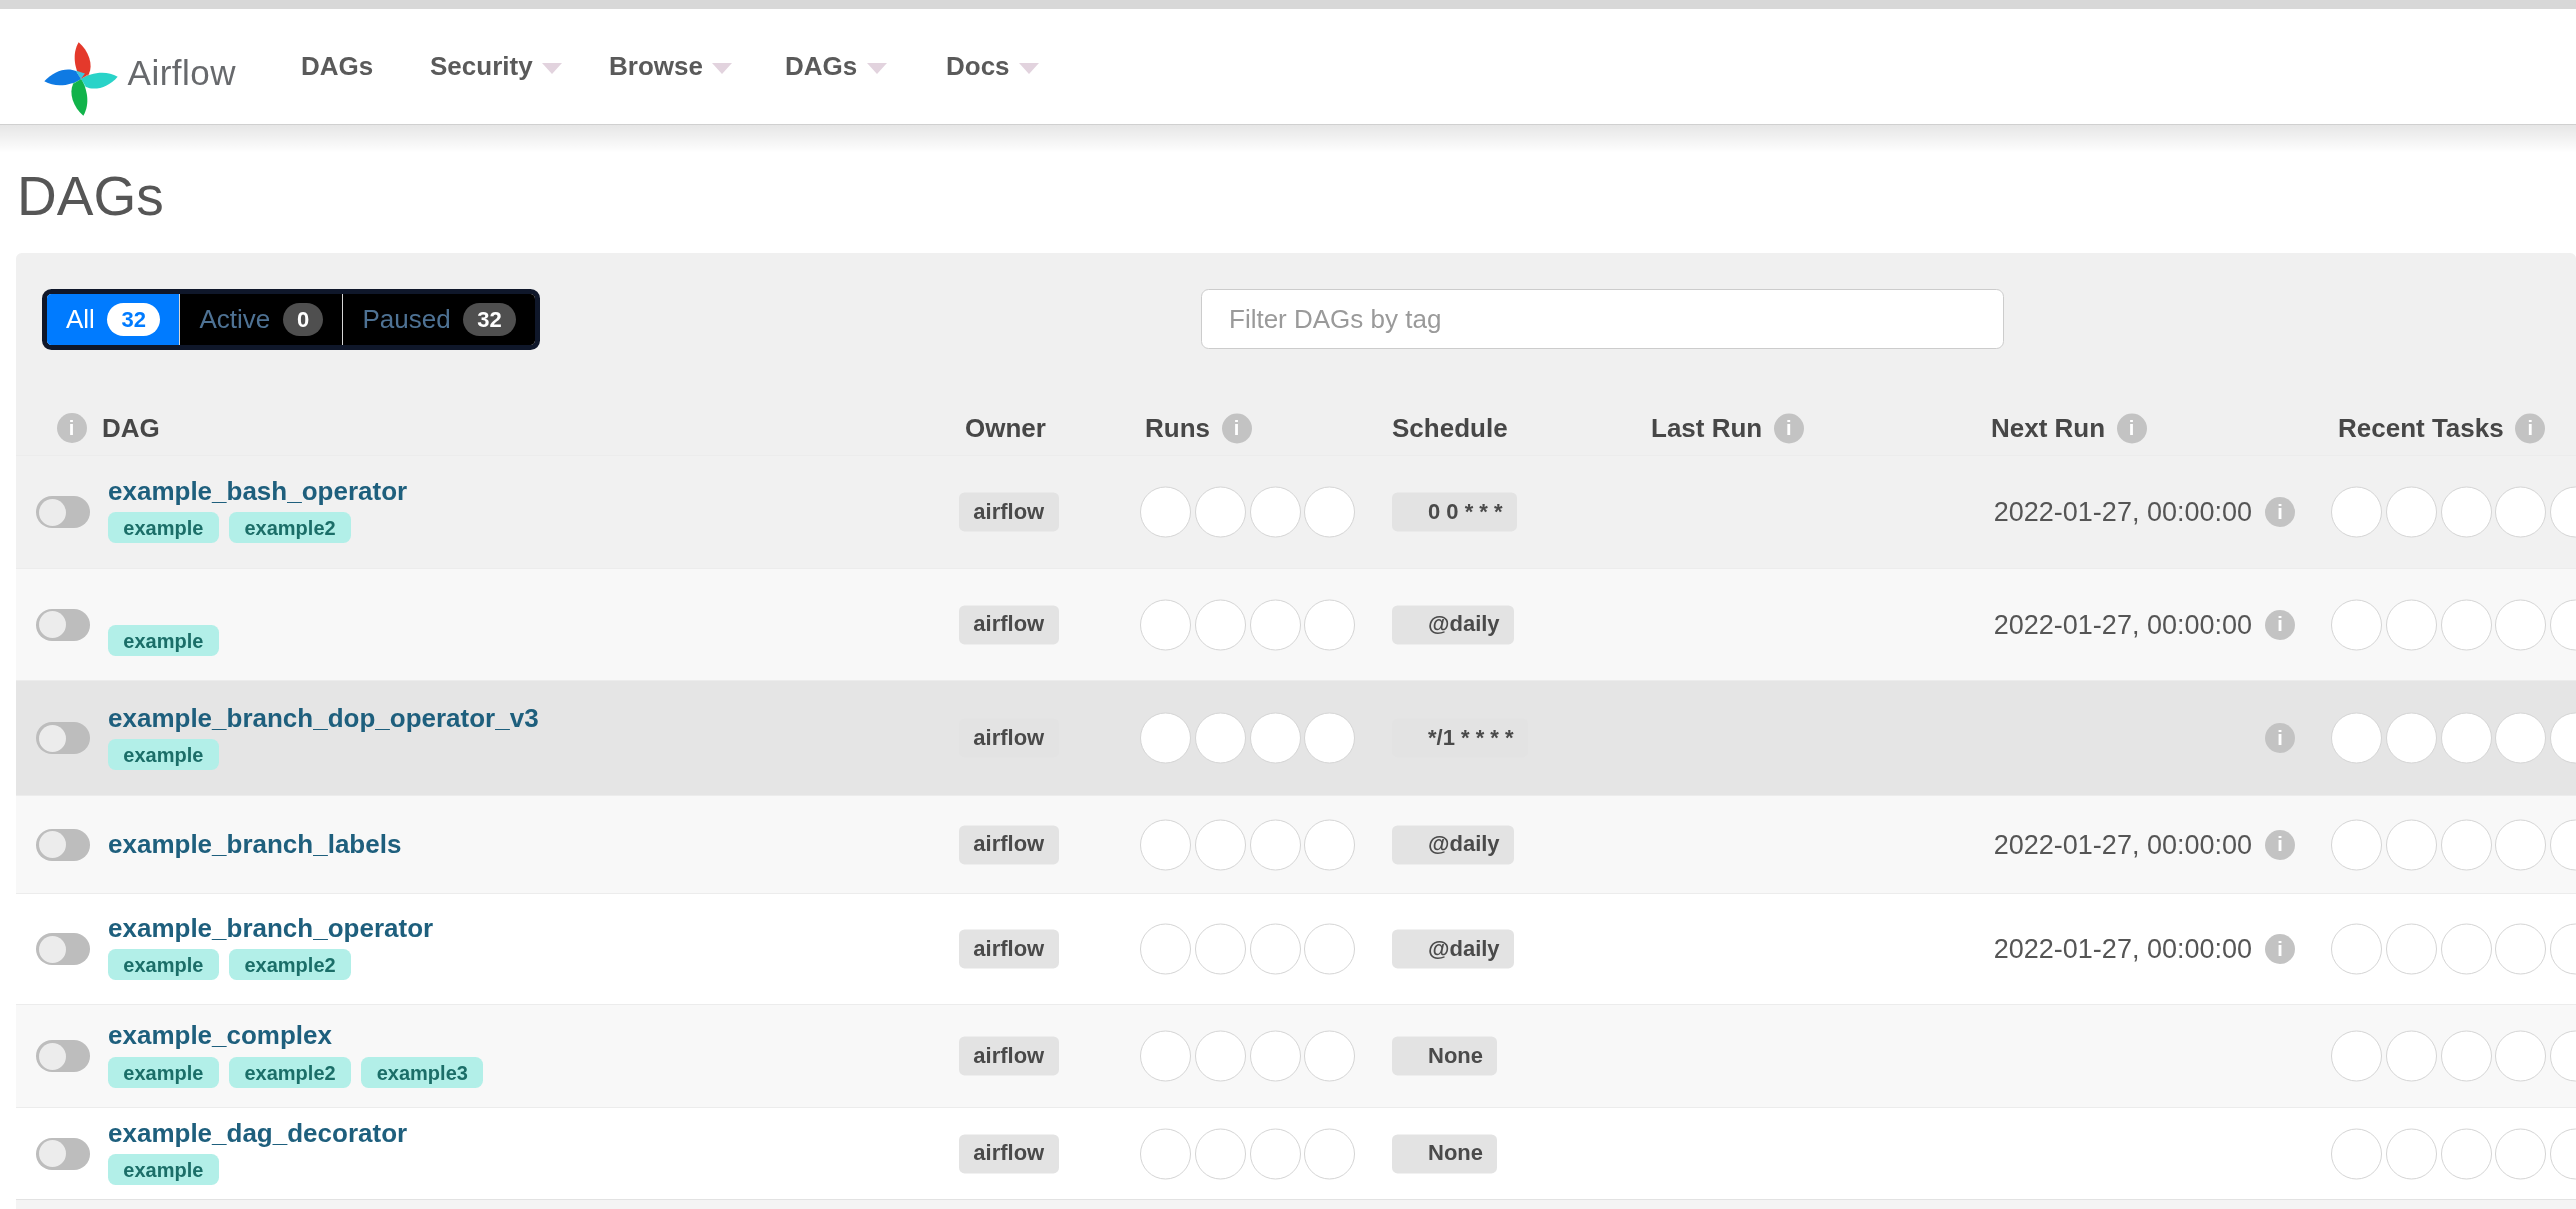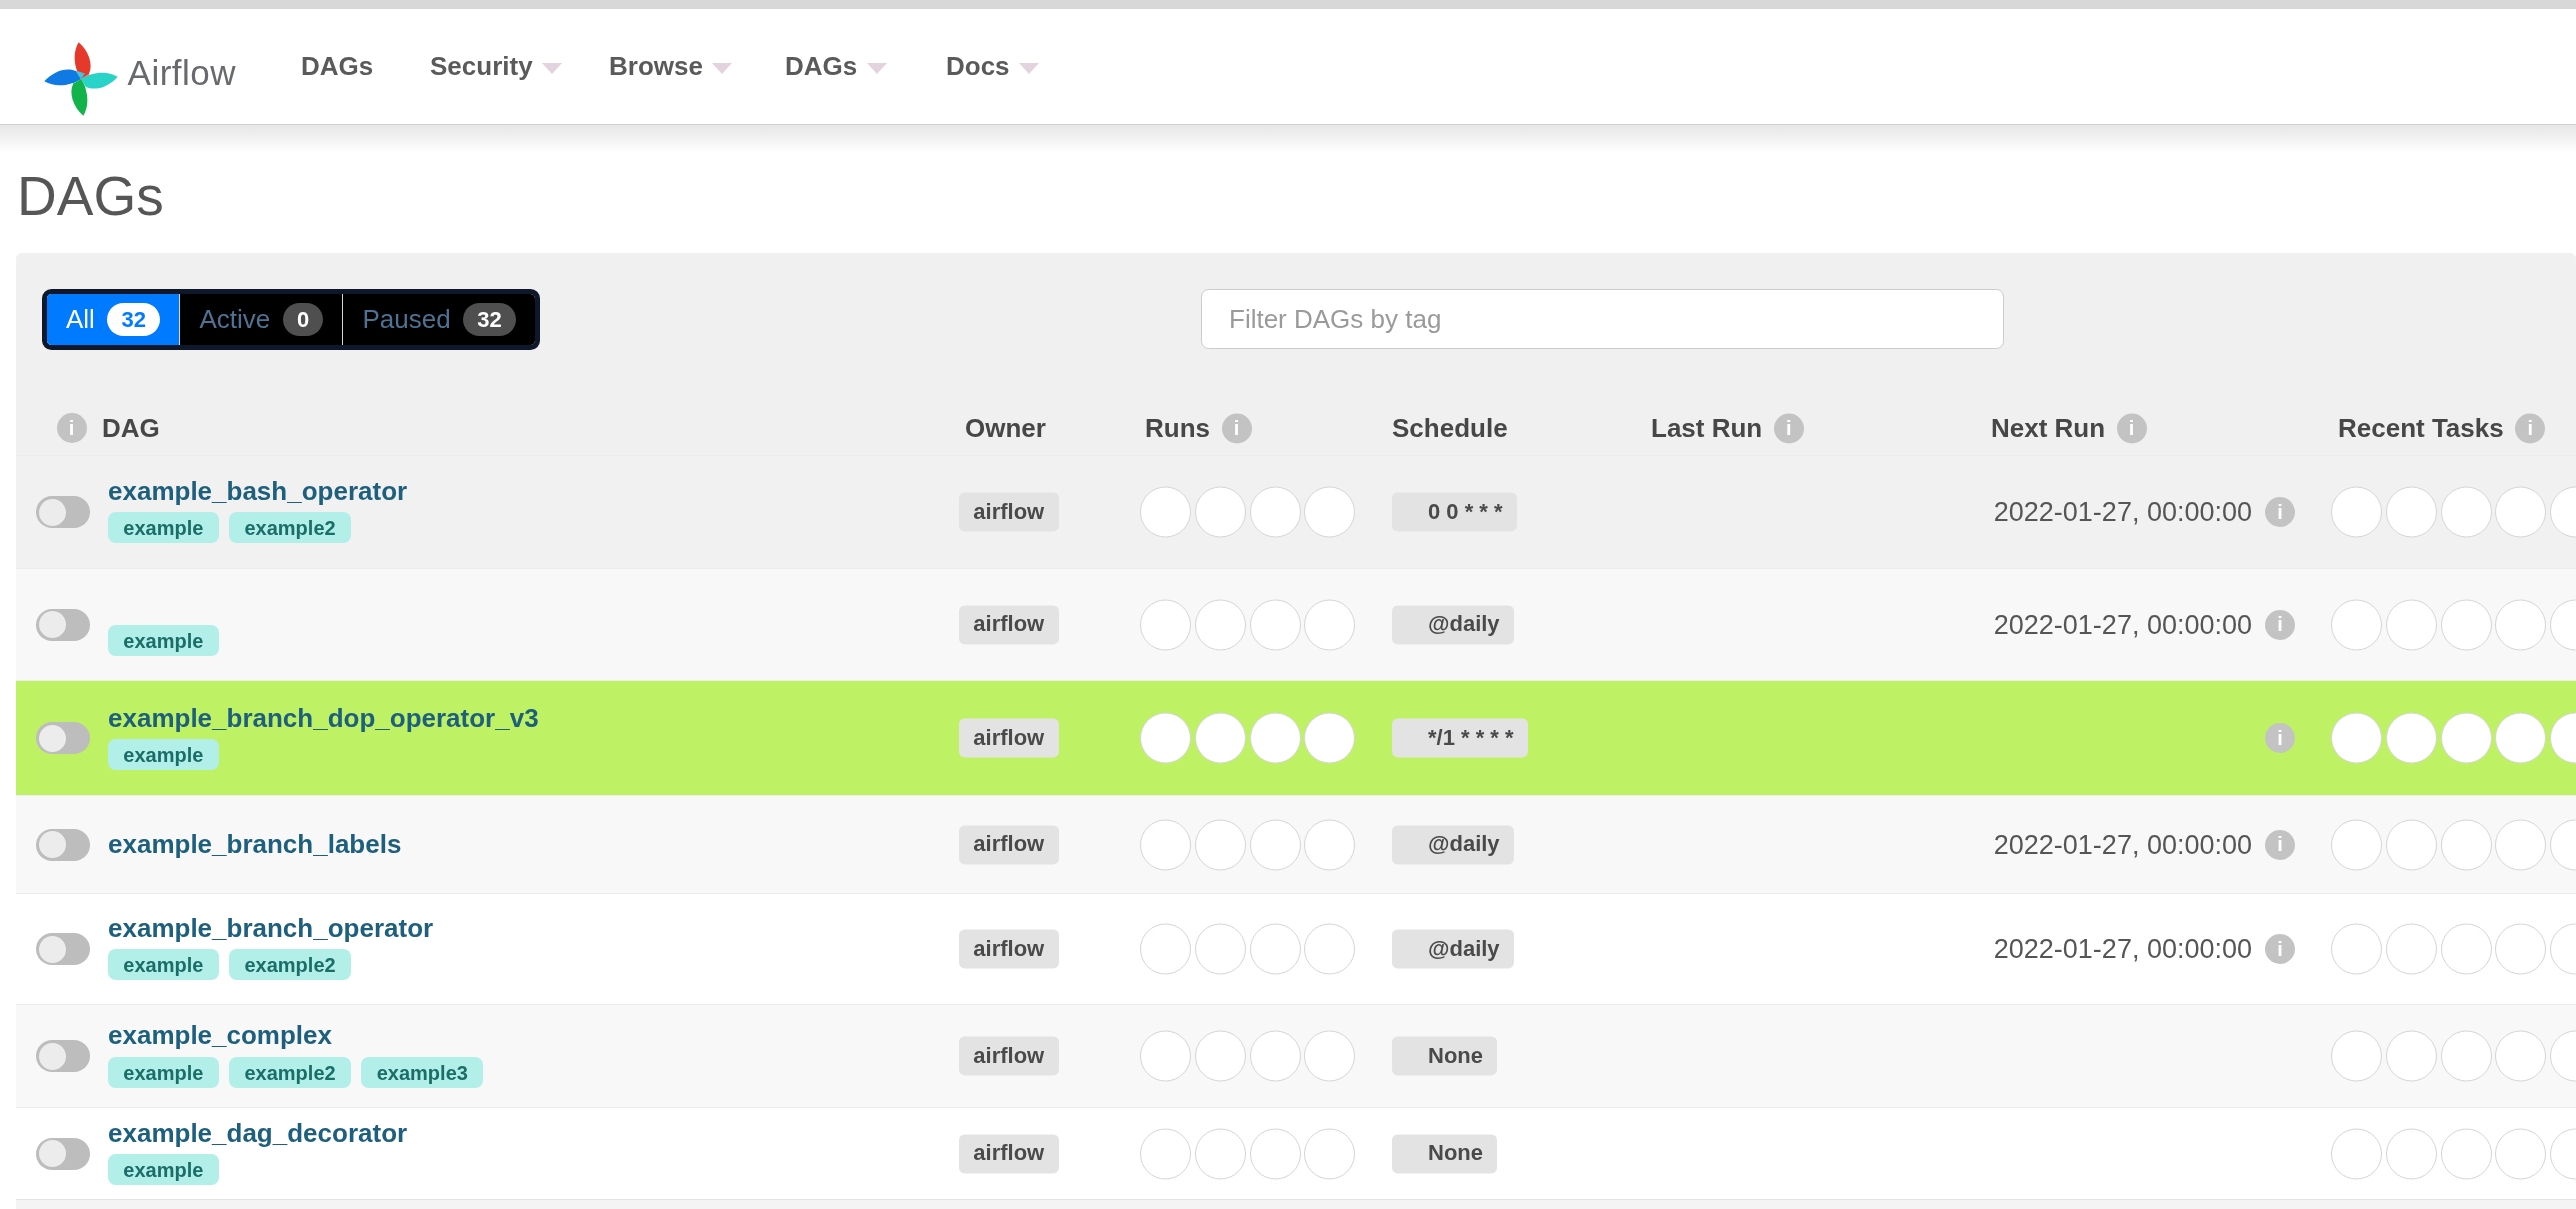--- a/index.html
+++ b/index.html
@@ -216,21 +216,21 @@
       <span class="next-run">2022-01-27, 00:00:00</span>
       <span class="next-run-info"><i class="info">i</i></span>
       <div class="circles recent">
         <span class="circle"></span>
         <span class="circle"></span>
         <span class="circle"></span>
         <span class="circle"></span>
         <span class="circle"></span>
       </div>
     </div>
-    <div class="dag-row" style="height: 115px; background: #bef264;">
+    <div class="dag-row" style="height: 115px; background: #e5e5e5;">
       <div class="toggle">
         <span class="knob"></span>
       </div>
       <a class="dag-name" style="top: 22px;">example_branch_dop_operator_v3</a>
       <div class="tag-list" style="top: 58px;">
         <span class="tag">example</span>
       </div>
       <span class="owner-badge">airflow</span>
       <div class="circles runs">
         <span class="circle"></span>

